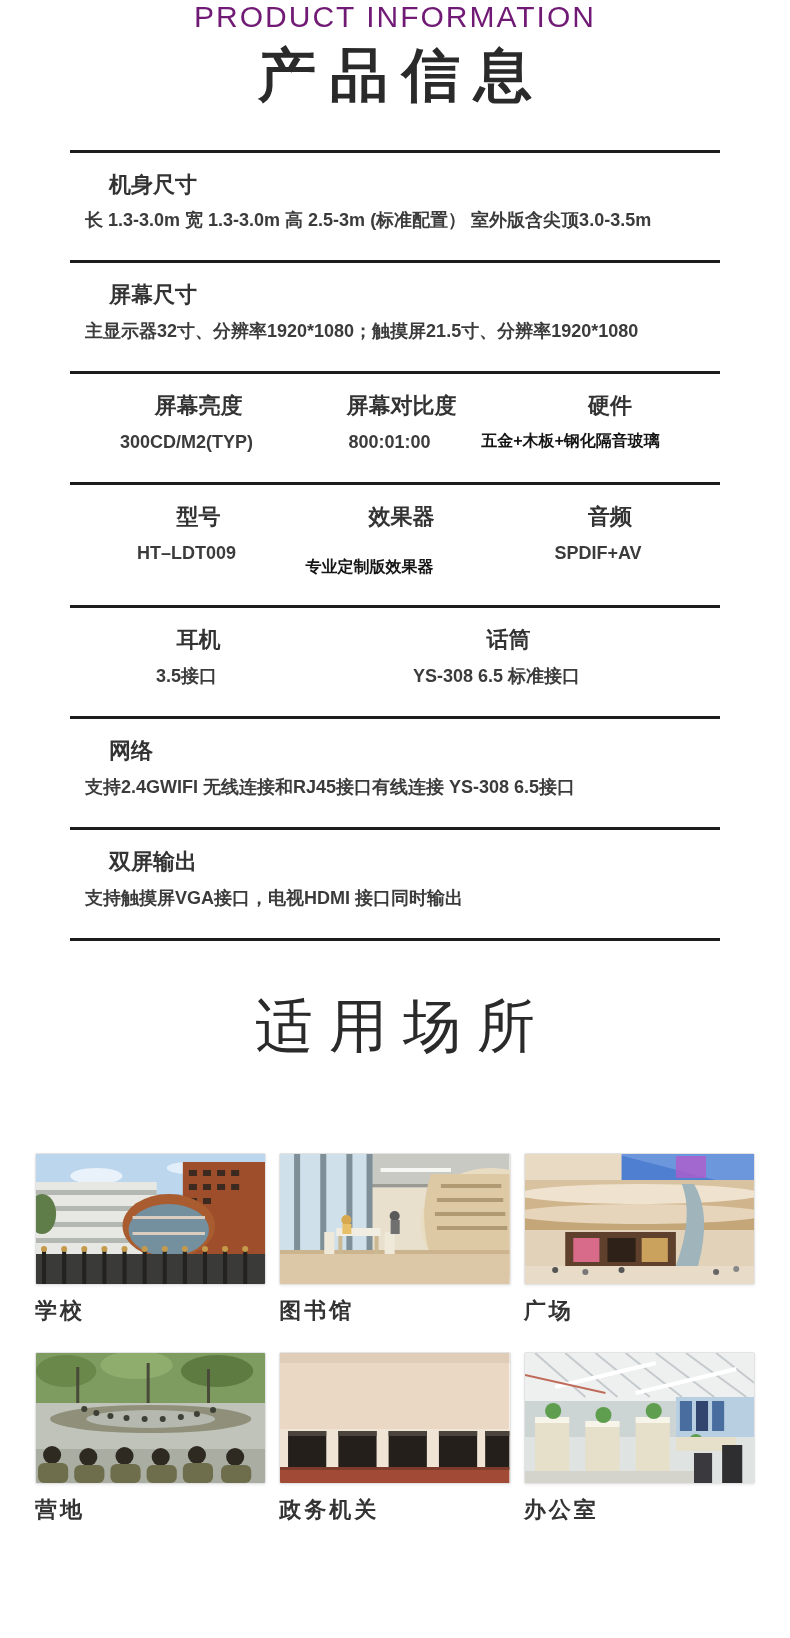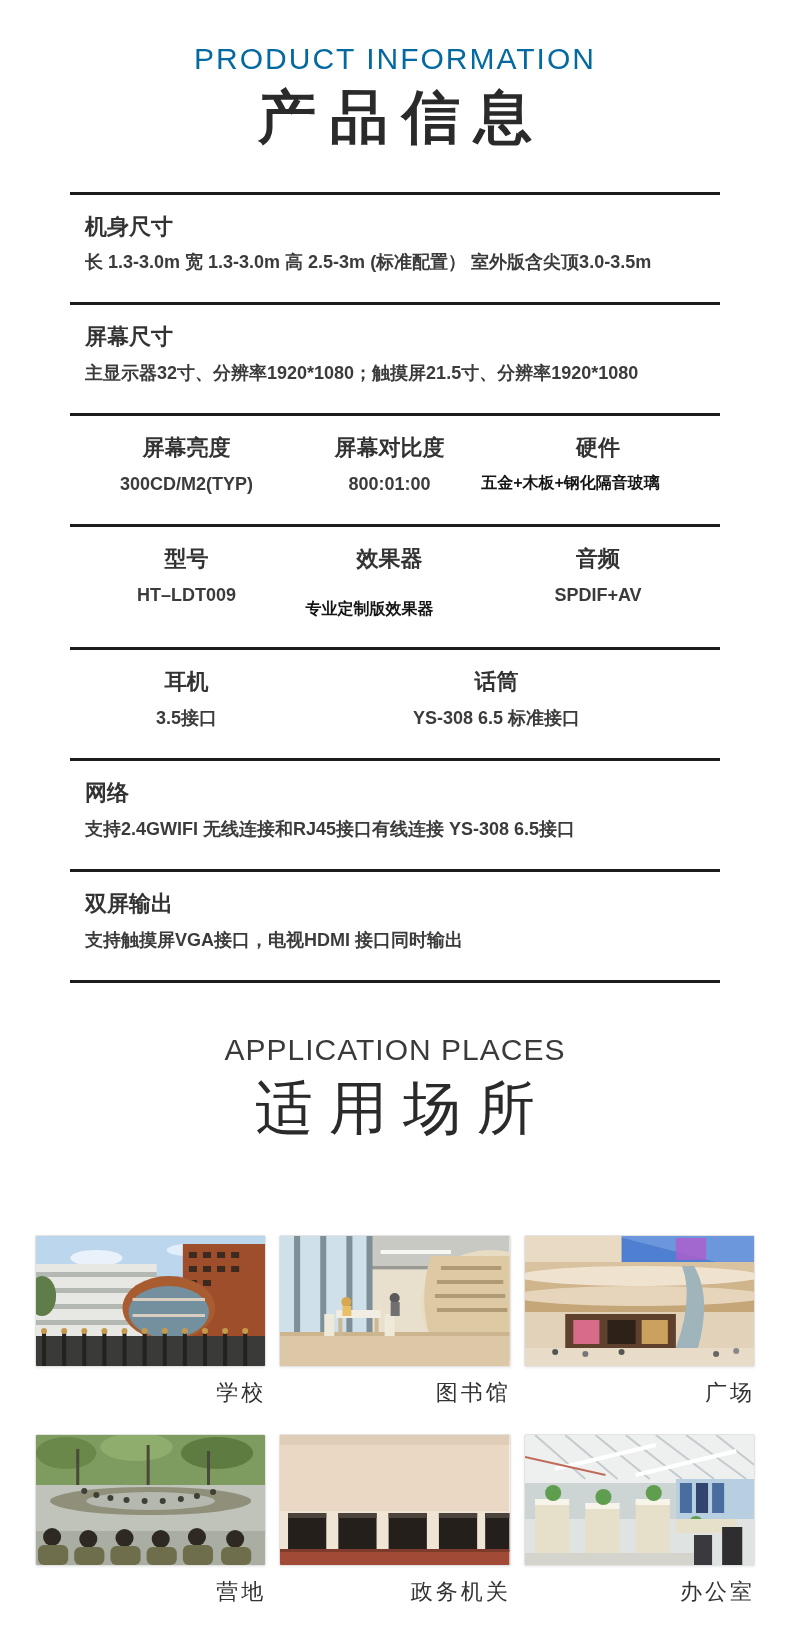--- a/index.html
+++ b/index.html
@@ -3,31 +3,31 @@
 <meta charset="utf-8">
 <style>
   html,body{margin:0;padding:0;background:#ffffff;}
   .page{
     position:relative;width:790px;height:1638px;margin:0 auto;background:#fff;
     font-family:"Liberation Sans","DejaVu Sans",sans-serif;color:#333;overflow:hidden;
   }
   
   .hdr{ text-align:center; }
   .hdr .en-sub{
-    padding-top:42px;font-size:30px;letter-spacing:2px;color:#0369a1;font-weight:400;
+    font-size:30px;letter-spacing:2px;color:#701a75;font-weight:400;
   }
   .hdr .zh-title{
     margin:6px 0 4px 0;font-size:58px;font-weight:700;color:#2a2a2a;letter-spacing:14px;
     text-indent:14px;line-height:1.2;
   }
   
   .specs{ width:650px;margin:40px auto 0 auto; }
   .rule{ height:3px;background:#1c1c1c; }
   .spec{ padding:18px 15px 28px 15px; }
-  .spec-label{ font-size:22px;font-weight:700;color:#333;line-height:1.3; }
+  .spec-label{ font-size:22px;font-weight:700;color:#333;line-height:1.3;margin-left:24px; }
   .spec-value{ margin-top:9px;font-size:18px;color:#3b3b3b;line-height:1.35;font-weight:bold; }
   .spec-value.large{ font-size:16px;color:#151515; }
   .shift-l40{ margin-left:-40px;margin-top:24px; }
   .shift-l55{ margin-left:-55px; }
   .cols{ display:grid;text-align:center; }
   .cols3{ grid-template-columns:203px 203px 1fr; }
   .cols2{ grid-template-columns:203px 1fr; }
   
   .app-hdr{ text-align:center;margin-top:50px; }
   .app-hdr .en-sub{ font-size:30px;letter-spacing:1px;color:#3a3a3a;font-weight:500; }
@@ -39,21 +39,21 @@
     display:grid;grid-template-columns:1fr 1fr 1fr;column-gap:13px;row-gap:26px;
     margin:92px 35px 0 35px;
   }
   .place{ margin:0; }
   .photo{
     height:130px;border:1px solid #e3e3e3;border-radius:2px;overflow:hidden;
     box-shadow:0 1px 3px rgba(0,0,0,0.08);
   }
   .photo svg{ display:block;width:100%;height:100%; }
   .place figcaption{
-    margin-top:11px;text-align:right;font-size:22px;font-weight:400;color:#333;
+    margin-top:11px;text-align:left;font-size:22px;font-weight:700;color:#333;
     letter-spacing:3px;
   }
 </style>
 </head>
 <body>
 
 <div class="page">
 
   <header class="hdr">
     <div class="en-sub">PRODUCT INFORMATION</div>
@@ -126,21 +126,20 @@
     <div class="rule"></div>
 
     <div class="spec">
       <div class="spec-label">双屏输出</div>
       <div class="spec-value">支持触摸屏VGA接口，电视HDMI 接口同时输出</div>
     </div>
     <div class="rule"></div>
   </section>
 
   <header class="app-hdr">
-    <div class="en-sub">APPLICATION PLACES</div>
     <h2 class="zh-title">适用场所</h2>
   </header>
 
   <section class="places">
 
     <figure class="place">
       <div class="photo">
         <svg viewBox="0 0 228 130" preserveAspectRatio="none">
           <rect x="0" y="0" width="228" height="130" fill="#a9c9e8"></rect>
           <rect x="0" y="0" width="228" height="40" fill="#bcd6ee"></rect>

